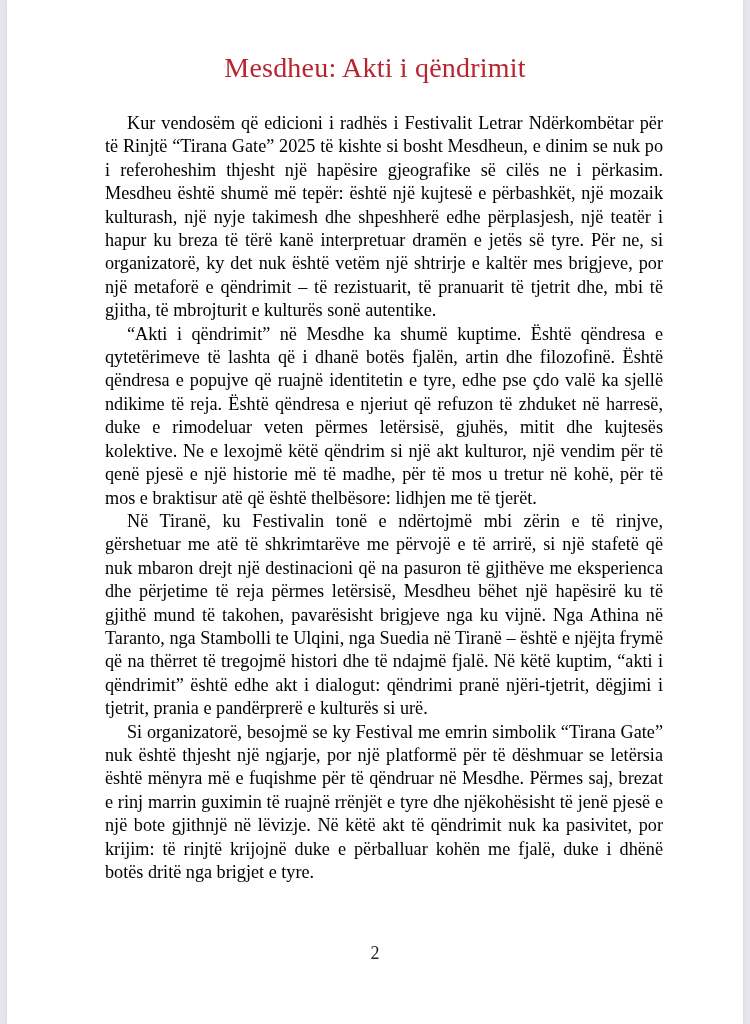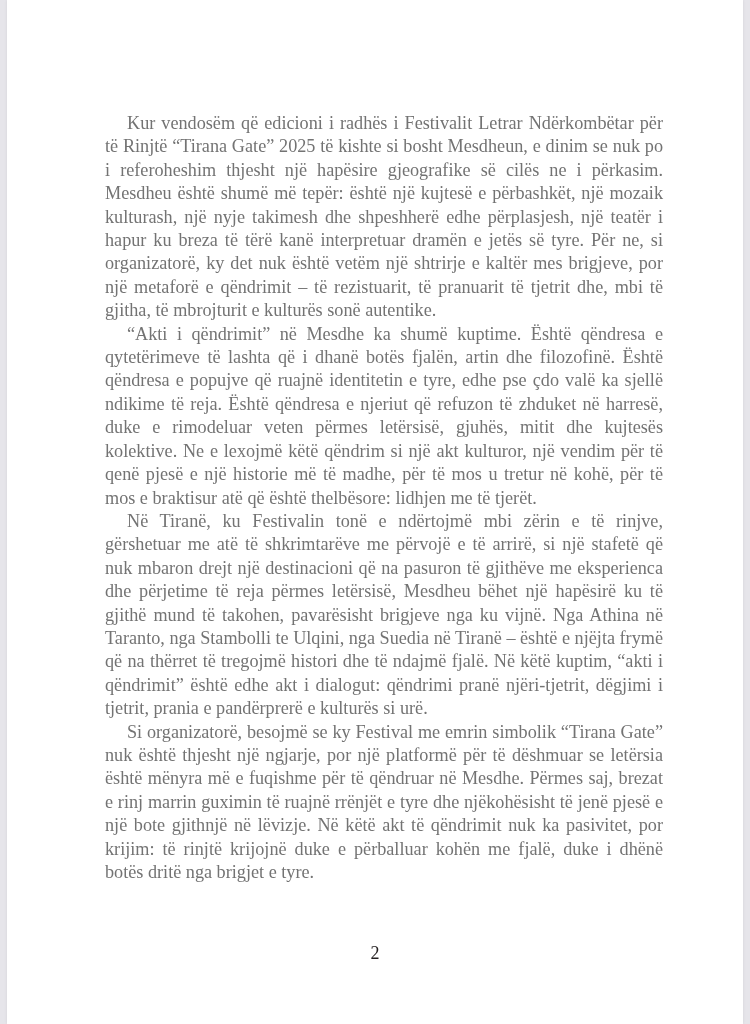--- a/index.html
+++ b/index.html
@@ -36,21 +36,21 @@
       font-weight: normal;
     }
     .body-text {
       position: absolute;
       top: 112px;
       left: 98px;
       width: 558px;
       font-family: "Liberation Serif", "DejaVu Serif", serif;
       font-size: 18.2px;
       line-height: 23.4px;
-      color: #737373;
+      color: #000000;
       text-align: justify;
     }
     .body-text p {
       margin: 0;
       text-indent: 22px;
     }
     .page-number {
       position: absolute;
       top: 943px;
       left: 0;
@@ -58,20 +58,21 @@
       text-align: center;
       font-family: "Liberation Serif", "DejaVu Serif", serif;
       font-size: 18px;
       color: #231f20;
     }
   </style>
 </head>
 <body>
 
 <div class="page">
+  <h1 class="title" style="color: rgb(184, 37, 47);">Mesdheu: Akti i qëndrimit</h1>
   <div class="body-text">
     <p>Kur vendosëm që edicioni i radhës i Festivalit Letrar Ndërkombëtar për të Rinjtë “Tirana Gate” 2025 të kishte si bosht Mesdheun, e dinim se nuk po i referoheshim thjesht një hapësire gjeografike së cilës ne i përkasim. Mesdheu është shumë më tepër: është një kujtesë e përbashkët, një mozaik kulturash, një nyje takimesh dhe shpeshherë edhe përplasjesh, një teatër i hapur ku breza të tërë kanë interpretuar dramën e jetës së tyre. Për ne, si organizatorë, ky det nuk është vetëm një shtrirje e kaltër mes brigjeve, por një metaforë e qëndrimit – të rezistuarit, të pranuarit të tjetrit dhe, mbi të gjitha, të mbrojturit e kulturës sonë autentike.</p>
     <p>“Akti i qëndrimit” në Mesdhe ka shumë kuptime. Është qëndresa e qytetërimeve të lashta që i dhanë botës fjalën, artin dhe filozofinë. Është qëndresa e popujve që ruajnë identitetin e tyre, edhe pse çdo valë ka sjellë ndikime të reja. Është qëndresa e njeriut që refuzon të zhduket në harresë, duke e rimodeluar veten përmes letërsisë, gjuhës, mitit dhe kujtesës kolektive. Ne e lexojmë këtë qëndrim si një akt kulturor, një vendim për të qenë pjesë e një historie më të madhe, për të mos u tretur në kohë, për të mos e braktisur atë që është thelbësore: lidhjen me të tjerët.</p>
     <p>Në Tiranë, ku Festivalin tonë e ndërtojmë mbi zërin e të rinjve, gërshetuar me atë të shkrimtarëve me përvojë e të arrirë, si një stafetë që nuk mbaron drejt një destinacioni që na pasuron të gjithëve me eksperienca dhe përjetime të reja përmes letërsisë, Mesdheu bëhet një hapësirë ku të gjithë mund të takohen, pavarësisht brigjeve nga ku vijnë. Nga Athina në Taranto, nga Stambolli te Ulqini, nga Suedia në Tiranë – është e njëjta frymë që na thërret të tregojmë histori dhe të ndajmë fjalë. Në këtë kuptim, “akti i qëndrimit” është edhe akt i dialogut: qëndrimi pranë njëri-tjetrit, dëgjimi i tjetrit, prania e pandërprerë e kulturës si urë.</p>
     <p>Si organizatorë, besojmë se ky Festival me emrin simbolik “Tirana Gate” nuk është thjesht një ngjarje, por një platformë për të dëshmuar se letërsia është mënyra më e fuqishme për të qëndruar në Mesdhe. Përmes saj, brezat e rinj marrin guximin të ruajnë rrënjët e tyre dhe njëkohësisht të jenë pjesë e një bote gjithnjë në lëvizje. Në këtë akt të qëndrimit nuk ka pasivitet, por krijim: të rinjtë krijojnë duke e përballuar kohën me fjalë, duke i dhënë botës dritë nga brigjet e tyre.</p>
   </div>
   <div class="page-number">2</div>
 </div>
 
 </body></html>

